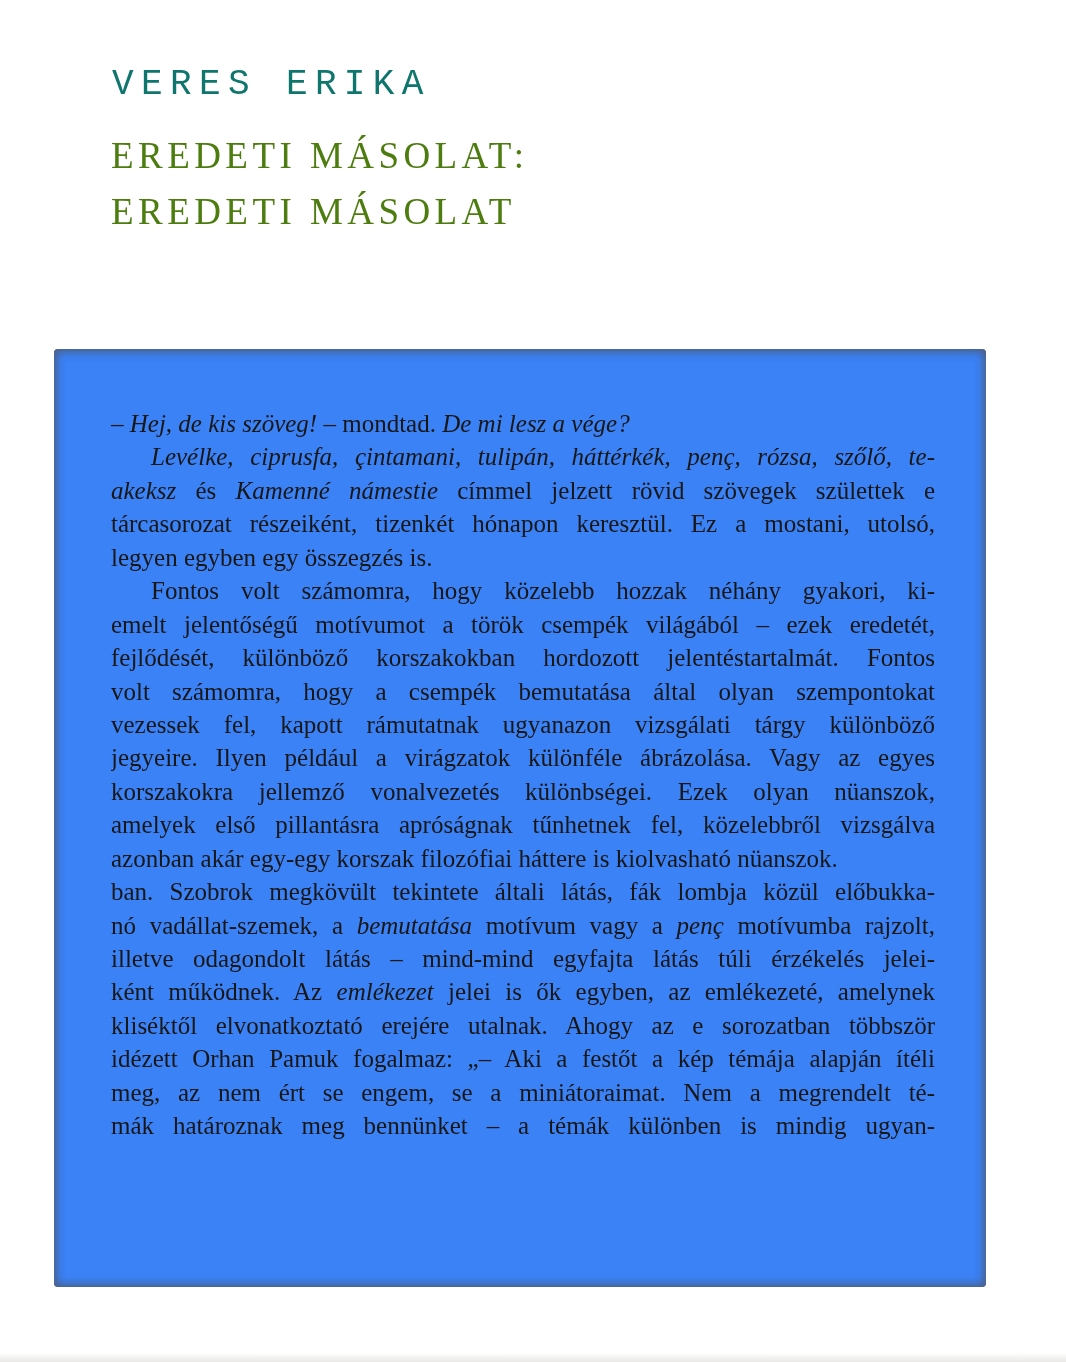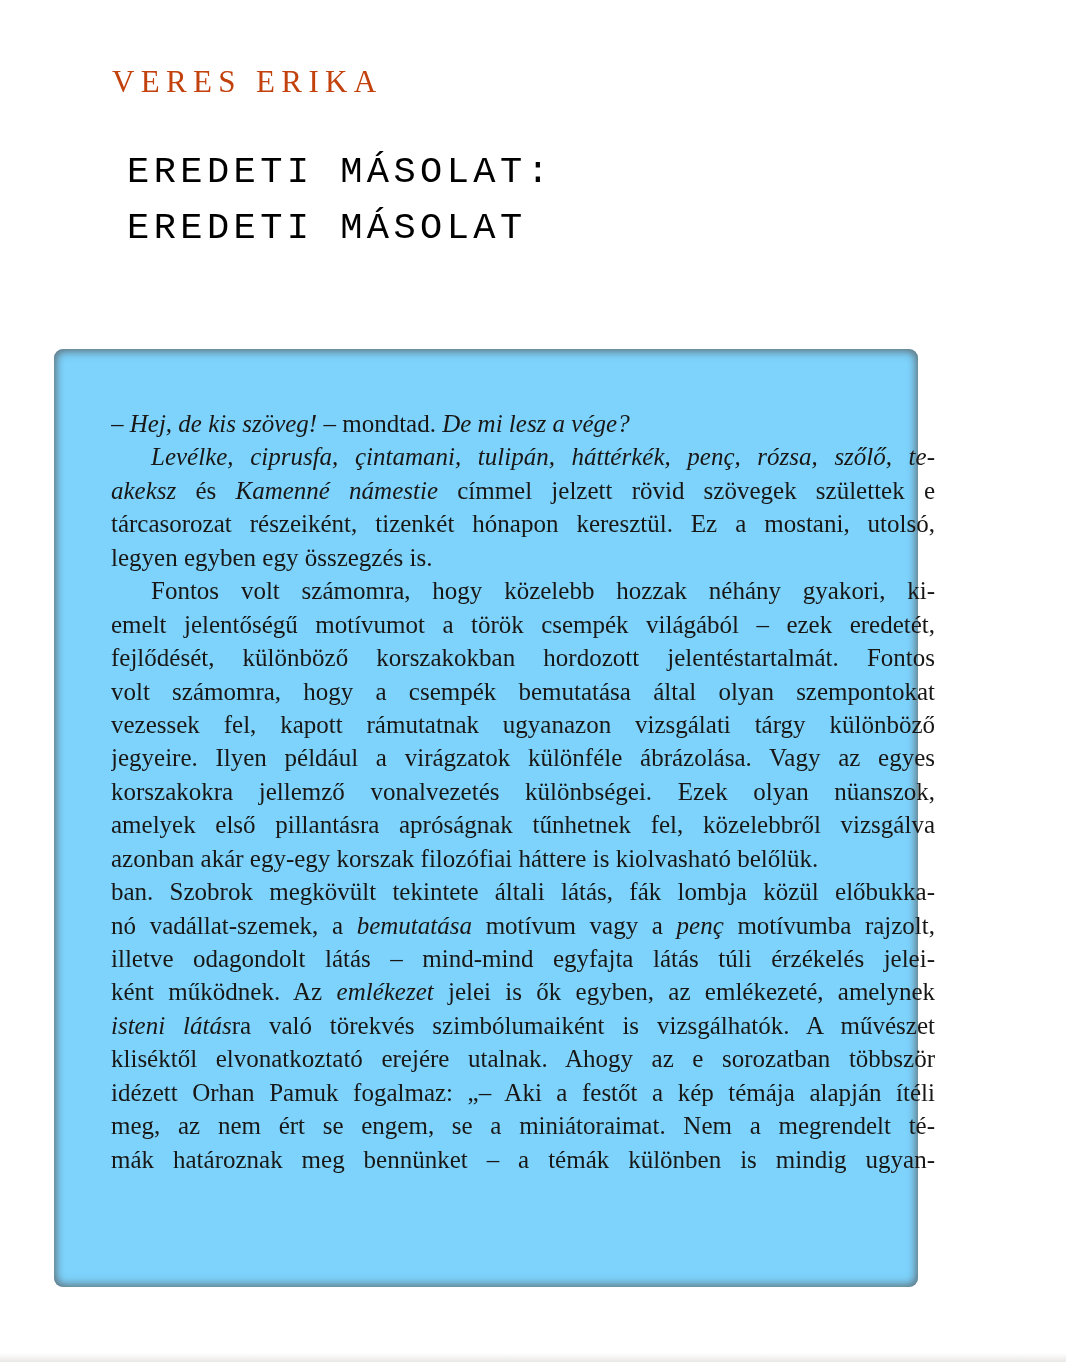--- a/index.html
+++ b/index.html
@@ -8,46 +8,46 @@
     background: #ffffff;
     position: relative;
     font-family: "Liberation Serif", serif;
     overflow: hidden;
   }
 
   
   .author {
     position: absolute;
     left: 112px; top: 64px;
-    font-family: Liberation Serif, serif;
-    font-size: 31px;
+    font-family: Liberation Mono, monospace;
+    font-size: 36px;
     letter-spacing: 0.205em;
-    color: #c2410c;
+    color: #0f766e;
     white-space: nowrap;
   }
   .doc-title {
     position: absolute;
     left: 110px; top: 127px;
-    margin: 17px;
-    font-family: Liberation Mono, monospace;
+    margin: 1px;
+    font-family: Liberation Serif, serif;
     font-size: 37px;
     font-weight: normal;
     letter-spacing: 0.12em;
     line-height: 56px;
-    color: #000000;
+    color: #4d7c0f;
     white-space: nowrap;
   }
 
   
   .scan-page {
     position: absolute;
     left: 54px; top: 349px;
-    width: 864px; height: 938px;
-    background: #7dd3fc;
-    border-radius: 9px;
+    width: 932px; height: 938px;
+    background: #3b82f6;
+    border-radius: 4px;
     box-shadow:
       inset 0 4px 8px rgba(88, 82, 76, 0.42),
       inset 0 -4px 8px rgba(88, 82, 76, 0.38),
       inset 4px 0 7px rgba(88, 82, 76, 0.26),
       inset -4px 0 7px rgba(88, 82, 76, 0.26);
   }
 
   
   .text-block {
     position: absolute;
@@ -93,26 +93,25 @@
       <div class="line"><span>tárcasorozat részeiként, tizenkét hónapon keresztül. Ez a mostani, utolsó,</span></div>
       <div class="line para-end"><span>legyen egyben egy összegzés is.</span></div>
       <div class="line indent"><span>Fontos volt számomra, hogy közelebb hozzak néhány gyakori, ki-</span></div>
       <div class="line"><span>emelt jelentőségű motívumot a török csempék világából – ezek eredetét,</span></div>
       <div class="line"><span>fejlődését, különböző korszakokban hordozott jelentéstartalmát. Fontos</span></div>
       <div class="line"><span>volt számomra, hogy a csempék bemutatása által olyan szempontokat</span></div>
       <div class="line"><span>vezessek fel, kapott rámutatnak ugyanazon vizsgálati tárgy különböző</span></div>
       <div class="line"><span>jegyeire. Ilyen például a virágzatok különféle ábrázolása. Vagy az egyes</span></div>
       <div class="line"><span>korszakokra jellemző vonalvezetés különbségei. Ezek olyan nüanszok,</span></div>
       <div class="line"><span>amelyek első pillantásra apróságnak tűnhetnek fel, közelebbről vizsgálva</span></div>
-      <div class="line para-end"><span>azonban akár egy-egy korszak filozófiai háttere is kiolvasható belőlük.</span></div>
+      <div class="line para-end"><span>azonban akár egy-egy korszak filozófiai háttere is kiolvasható nüanszok.</span></div>
       <div class="line"><span>ban. Szobrok megkövült tekintete általi látás, fák lombja közül előbukka-</span></div>
       <div class="line"><span>nó vadállat-szemek, a </span><span class="it">bemutatása</span><span> motívum vagy a </span><span class="it">penç</span><span> motívumba rajzolt,</span></div>
       <div class="line"><span>illetve odagondolt látás – mind-mind egyfajta látás túli érzékelés jelei-</span></div>
       <div class="line"><span>ként működnek. Az </span><span class="it">emlékezet</span><span> jelei is ők egyben, az emlékezeté, amelynek</span></div>
-      <div class="line"><span class="it">isteni látás</span><span>ra való törekvés szimbólumaiként is vizsgálhatók. A művészet</span></div>
       <div class="line"><span>kliséktől elvonatkoztató erejére utalnak. Ahogy az e sorozatban többször</span></div>
       <div class="line"><span>idézett Orhan Pamuk fogalmaz: „– Aki a festőt a kép témája alapján ítéli</span></div>
       <div class="line"><span>meg, az nem ért se engem, se a miniátoraimat. Nem a megrendelt té-</span></div>
       <div class="line"><span>mák határoznak meg bennünket – a témák különben is mindig ugyan-</span></div>
     </div>
 </div>
 
 <div class="next-page-edge"></div>
 
 </body></html>

